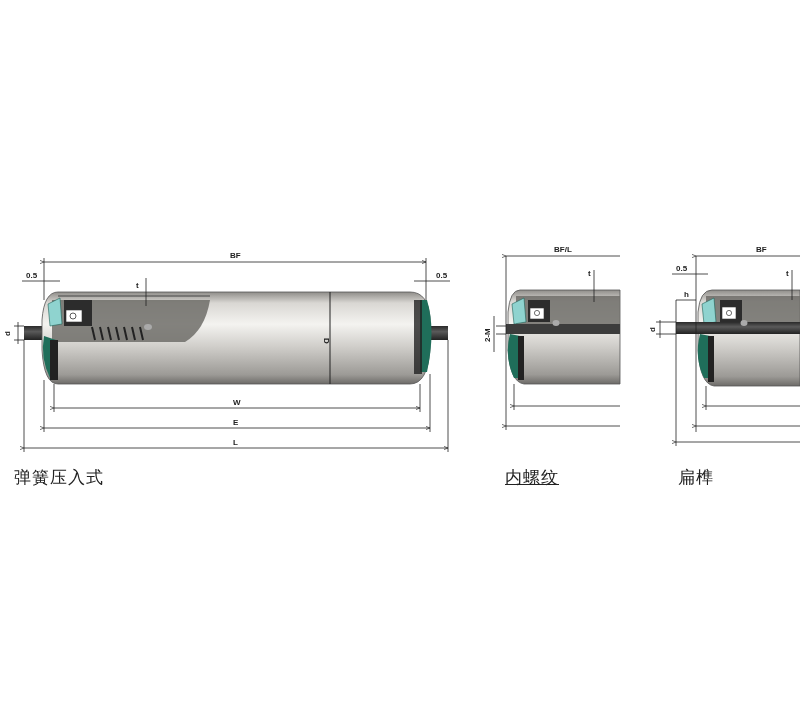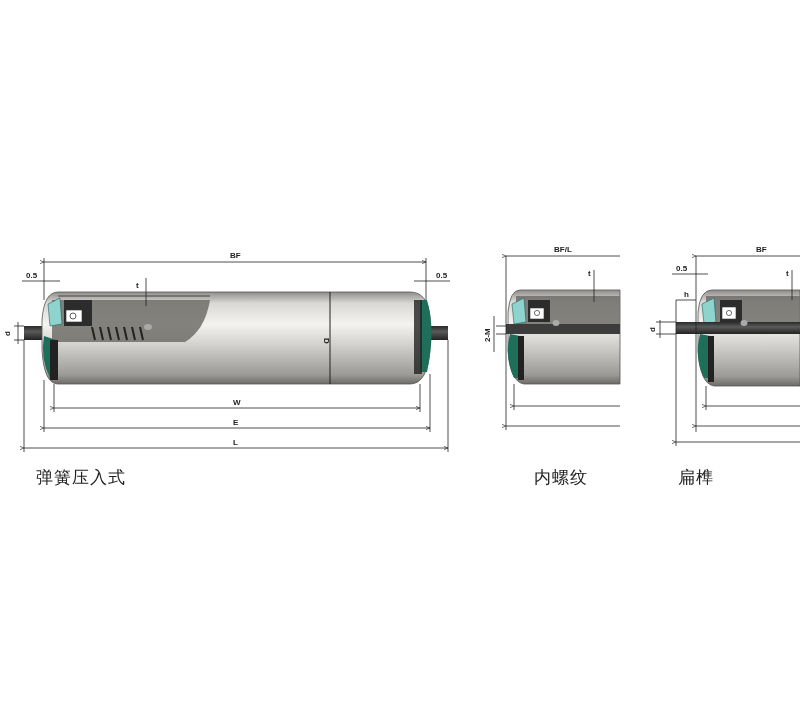--- a/index.html
+++ b/index.html
@@ -155,15 +155,15 @@
       <line x1="676" y1="442" x2="800" y2="442" marker-start="url(#arr)"></line>
     </g>
     <text x="756" y="252" class="dimtxt">BF</text>
     <text x="676" y="271" class="dimtxt">0.5</text>
     <text x="684" y="297" class="dimtxt">h</text>
     <text x="786" y="276" class="dimtxt">t</text>
     <text x="655" y="332" class="dimtxt" transform="rotate(-90 655 332)">d</text>
   </g>
 </svg>
 
-<div class="caption" style="left:36px; top:466px;">弹簧压入式</div>
-<div class="caption" style="left:534px; top:466px;">内螺纹</div>
+<div class="caption" style="left:14px; top:466px;">弹簧压入式</div>
+<div class="caption" style="left:505px; top:466px;text-decoration:underline;">内螺纹</div>
 <div class="caption" style="left:678px; top:466px;text-align:right;">扁榫</div>
 
 </body></html>

